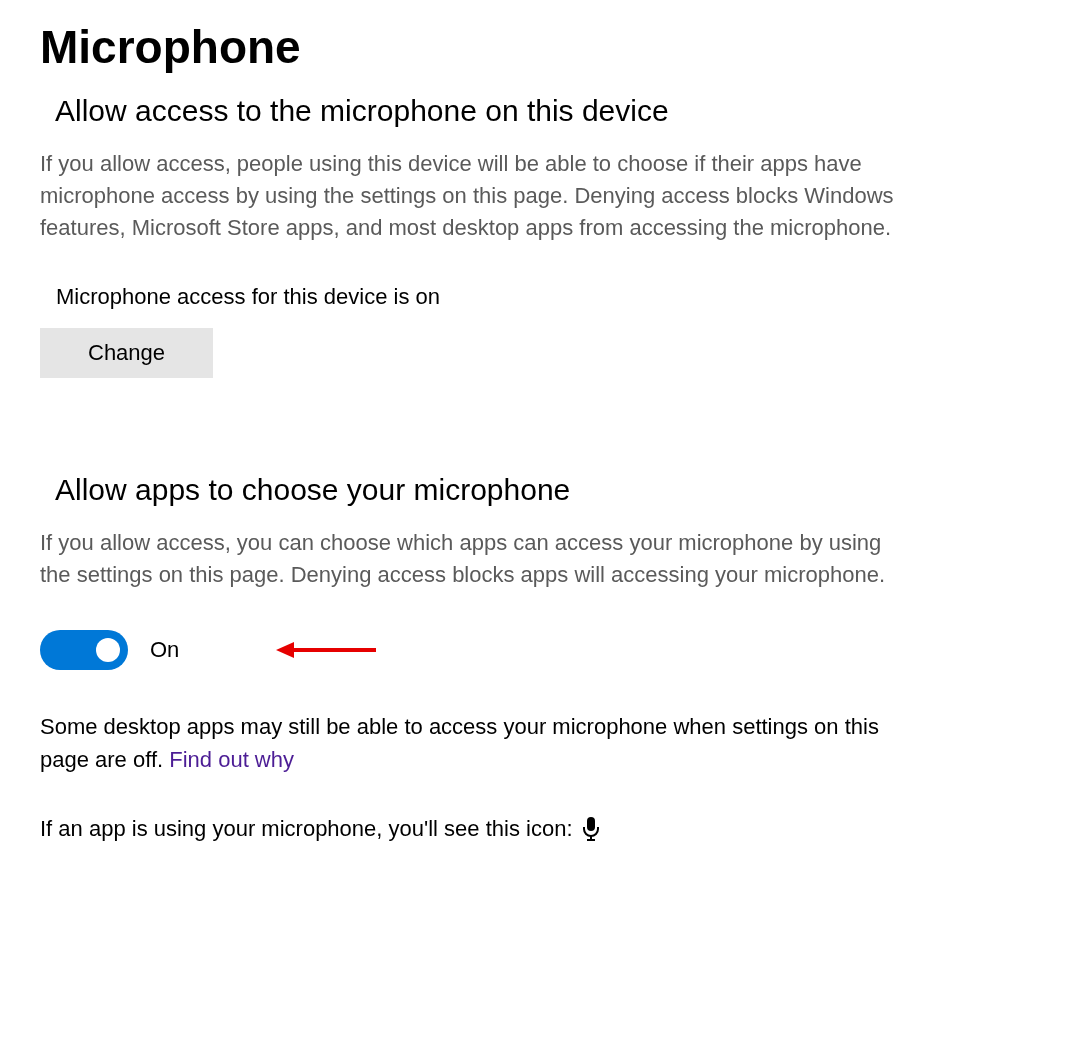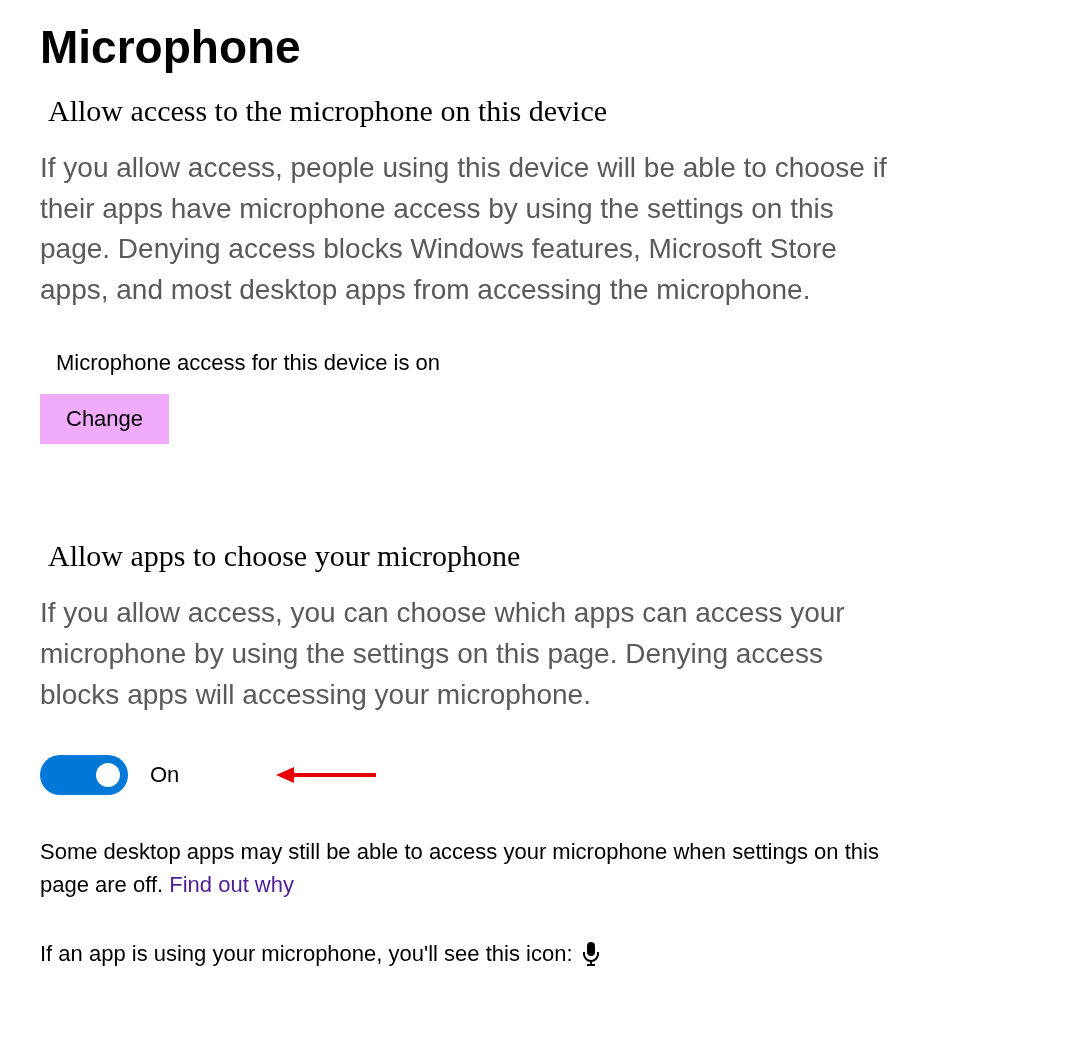--- a/index.html
+++ b/index.html
@@ -13,40 +13,39 @@
   }
   .page-title {
     font-size: 46px;
     font-weight: 700;
     margin: 0 0 20px 0;
     letter-spacing: 0px;
   }
   .section-heading {
     font-size: 30px;
     font-weight: 500;
-    margin: 0 0 20px 8px;
-    font-family: Liberation Serif, serif;
+    margin: 0 0 20px 15px;
   }
   .description {
-    font-size: 28px;
+    font-size: 22px;
     color: #5a5a5a;
     line-height: 1.45;
     margin: 0 0 40px 0;
     max-width: 870px;
   }
   .status-line {
     font-size: 22px;
     font-weight: 400;
     margin: 0 0 18px 16px;
   }
   .btn {
-    background: #f0abfc;
+    background: #e5e5e5;
     border: none;
     font-size: 22px;
-    padding: 12px 26px;
+    padding: 12px 48px;
     font-family: inherit;
     cursor: pointer;
   }
   .section-gap {
     height: 95px;
   }
   .toggle-row {
     display: flex;
     align-items: center;
     gap: 22px;

